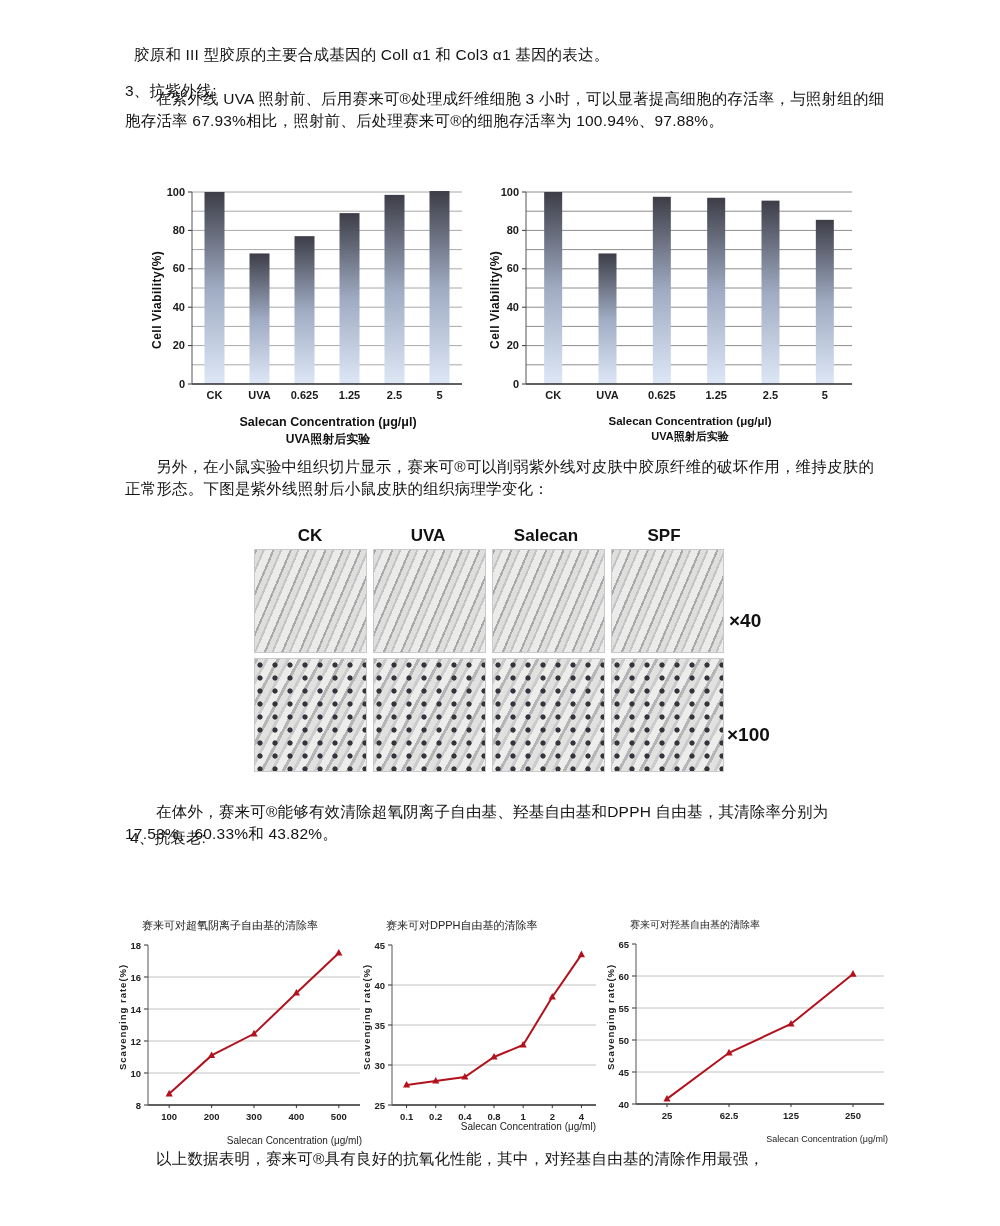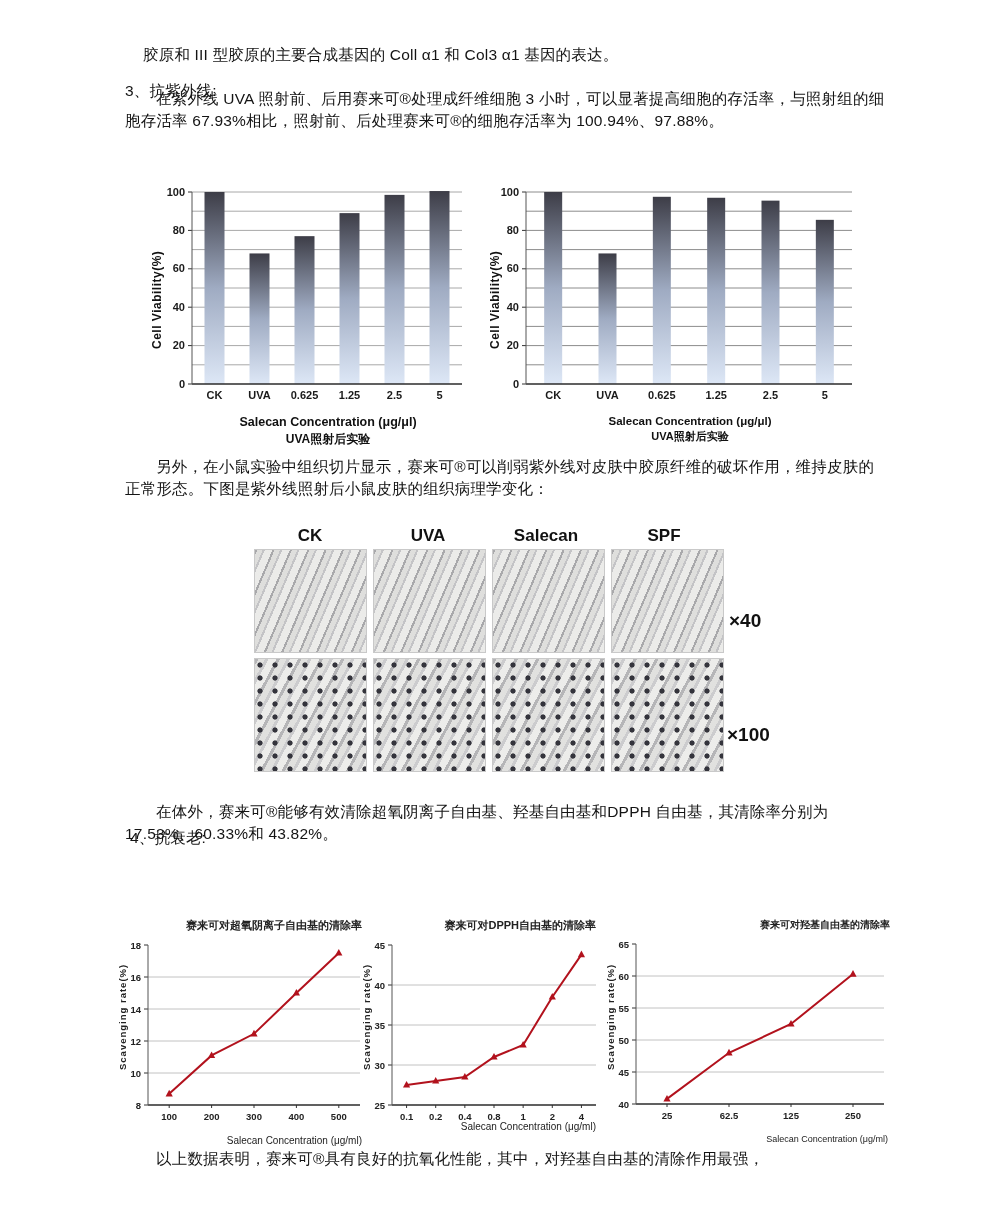--- a/index.html
+++ b/index.html
@@ -8,21 +8,21 @@
   .txt{position:absolute;font-size:15.5px;line-height:22px;letter-spacing:.2px;}
   .indent{text-indent:2em;}
   .heading{font-size:15.5px;}
 
   
   .chartblock{position:absolute;}
   .ylab{position:absolute;transform:rotate(-90deg);transform-origin:left top;
         font-weight:bold;font-size:12px;letter-spacing:.5px;white-space:nowrap;color:#111;}
   .xlab{text-align:center;font-weight:bold;font-size:12.5px;color:#111;margin-top:1px;}
   .subtl{text-align:center;font-weight:bold;font-size:12px;color:#111;margin-top:2px;}
-  .ltitle{text-align:right;font-weight:bold;font-size:11px;color:#222;white-space:nowrap;}
+  .ltitle{text-align:left;font-weight:normal;font-size:11px;color:#222;white-space:nowrap;}
   .lylab{position:absolute;transform:rotate(-90deg);transform-origin:left top;
         font-weight:bold;font-size:9.5px;letter-spacing:1px;white-space:nowrap;color:#222;}
   .lxlab{text-align:right;font-weight:normal;font-size:10px;color:#222;white-space:nowrap;}
   svg text.tick{font-family:"Liberation Sans",sans-serif;font-weight:bold;font-size:11px;fill:#1a1a1a;}
   svg text.ltick{font-family:"Liberation Sans",sans-serif;font-weight:bold;font-size:9.5px;fill:#222;}
 
   
   .histo{position:absolute;left:254px;top:526px;width:470px;}
   .histo-heads{display:flex;gap:6px;margin-bottom:3px;}
   .histo-heads div{width:112px;text-align:center;font-weight:bold;font-size:17px;color:#111;}
@@ -38,21 +38,21 @@
       repeating-linear-gradient(118deg,rgba(104,104,112,.4) 0 3px,rgba(218,218,216,.55) 3px 9px,
       rgba(160,160,168,.4) 9px 12px,rgba(238,238,236,.7) 12px 19px);
       background-size:15px 13px,auto;}
   .mag{position:absolute;font-weight:bold;font-size:19px;color:#111;margin-top:20px;}
 </style>
 </head>
 <body>
 
 <div class="page">
 
-  <div class="txt" style="left:143px;top:44px;width:762px;">胶原和 III 型胶原的主要合成基因的 Coll α1 和 Col3 α1 基因的表达。</div>
+  <div class="txt" style="left:134px;top:44px;width:762px;">胶原和 III 型胶原的主要合成基因的 Coll α1 和 Col3 α1 基因的表达。</div>
 
   <div class="txt heading" style="left:125px;top:80px;">3、抗紫外线:</div>
 
   <div class="txt indent" style="left:125px;top:88px;width:762px;">在紫外线 UVA 照射前、后用赛来可®处理成纤维细胞 3 小时，可以显著提高细胞的存活率，与照射组的细胞存活率 67.93%相比，照射前、后处理赛来可®的细胞存活率为 100.94%、97.88%。</div>
 
   <div class="chartblock" style="left:138px;top:184px;width:340px;">
     <div class="ylab" style="left:12px;top:165px;">Cell Viability(%)</div>
     <svg width="338" height="226">
         <line x1="54" y1="180.8" x2="324" y2="180.8" stroke="#a8a8a8" stroke-width="1"></line>
         <line x1="54" y1="161.6" x2="324" y2="161.6" stroke="#a8a8a8" stroke-width="1"></line>

